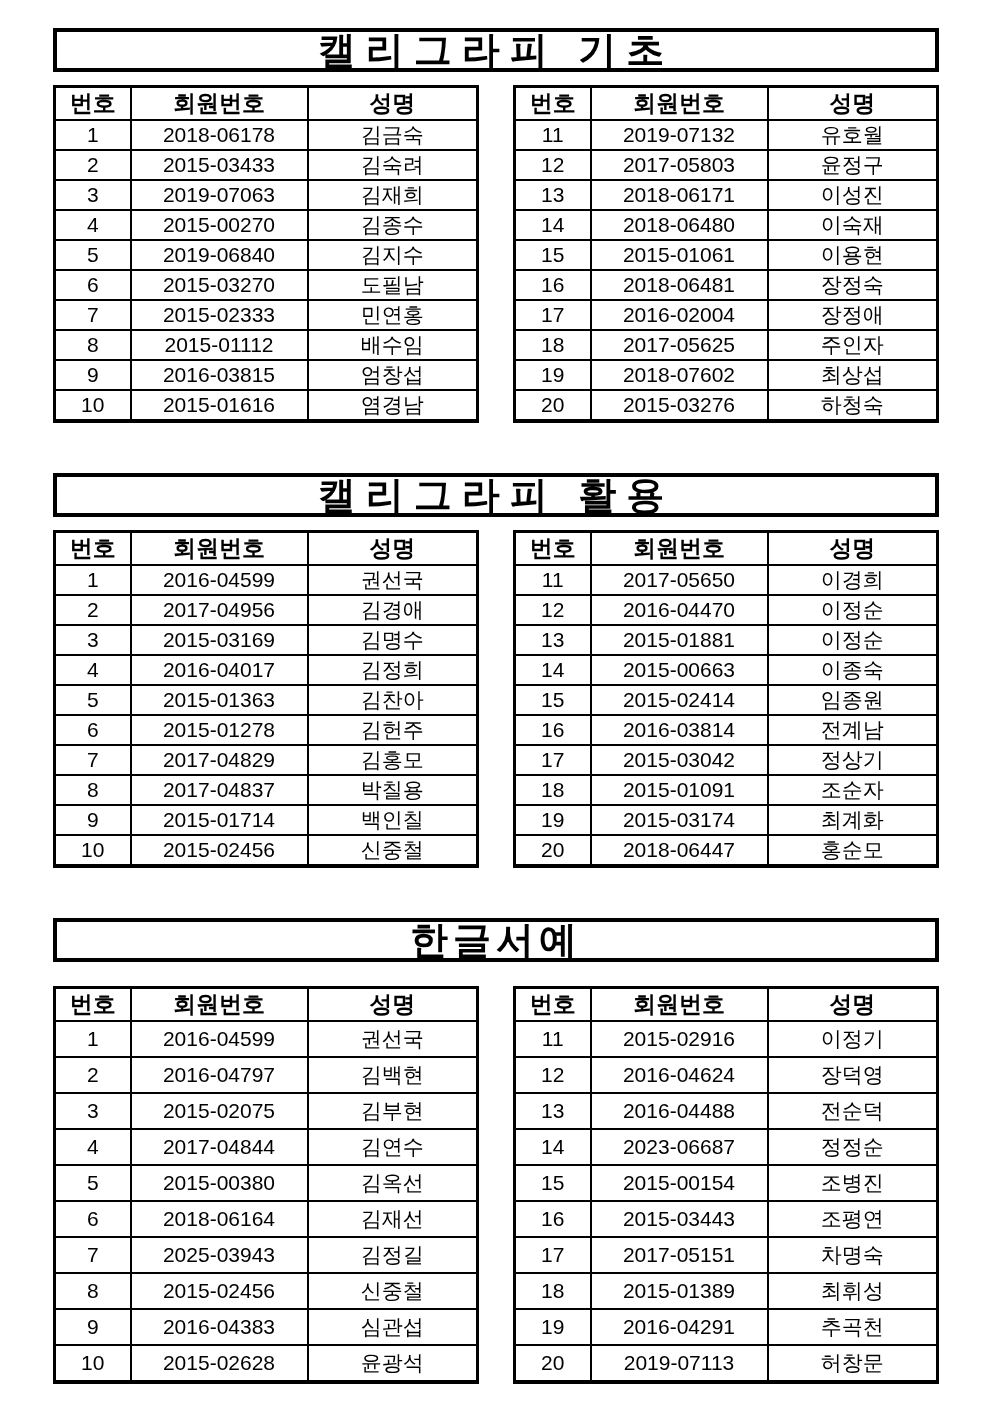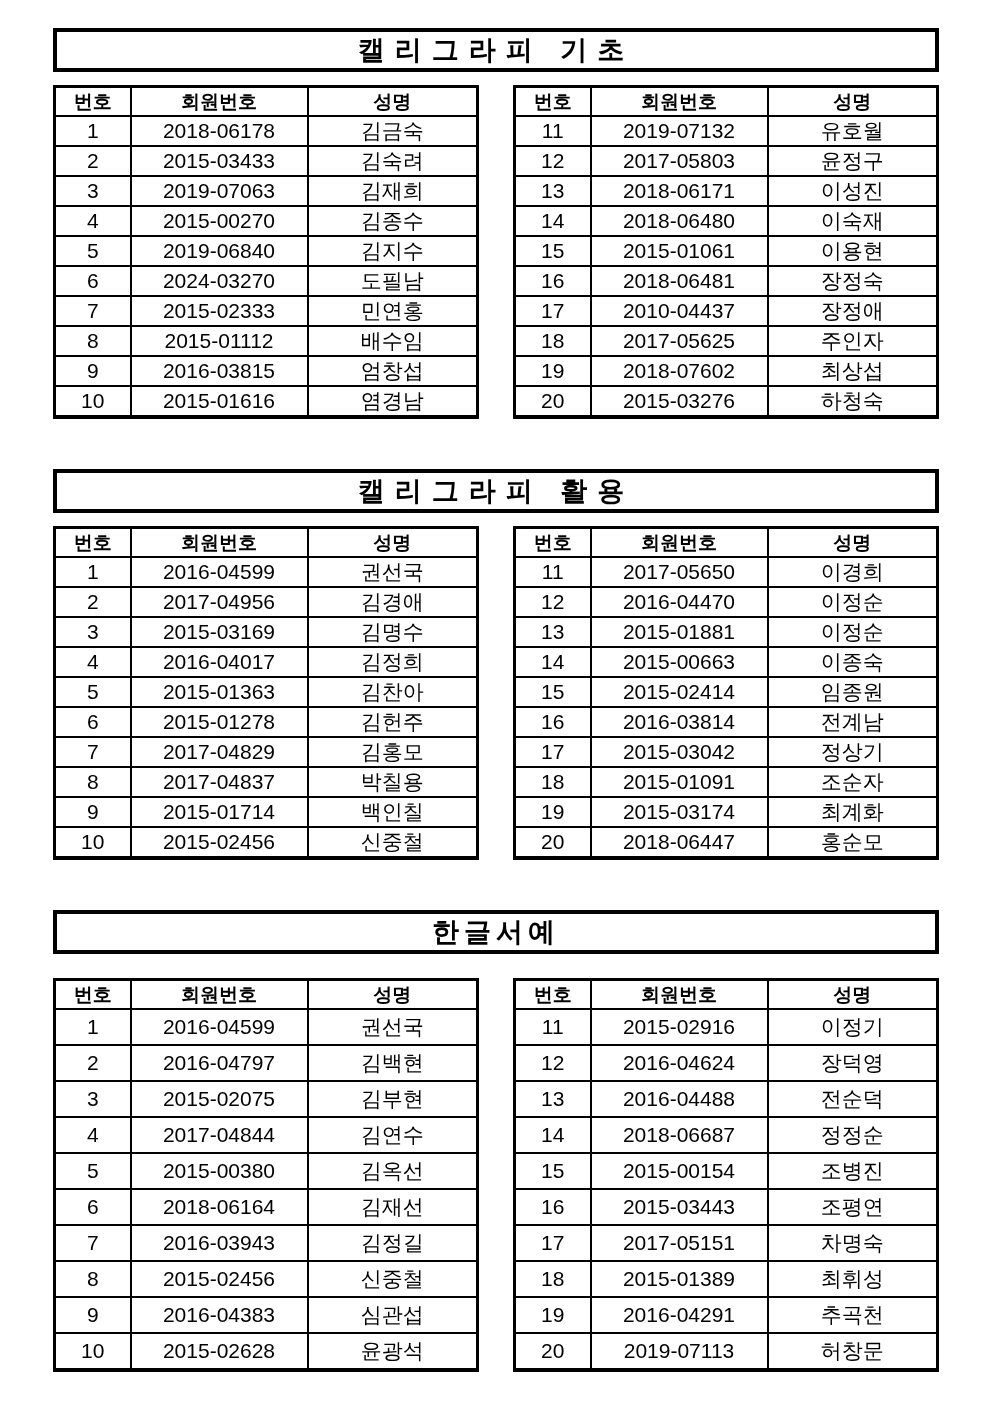--- a/index.html
+++ b/index.html
@@ -20,21 +20,21 @@
   .section { }
   .section + .section { margin-top: 50px; }
 
   .section-title {
     border: 4px solid #000000;
     box-sizing: border-box;
     height: 44px;
     display: flex;
     align-items: center;
     justify-content: center;
-    font-size: 27px;
+    font-size: 38px;
     font-weight: 700;
     letter-spacing: 10px;
     white-space: pre;
   }
   .section-hangul .section-title { letter-spacing: 5px; }
 
   .tables-row {
     display: flex;
     justify-content: space-between;
     margin-top: 13px;
@@ -51,21 +51,21 @@
   table.roster th,
   table.roster td {
     border: 2px solid #000000;
     text-align: center;
     vertical-align: middle;
     padding: 0;
     overflow: hidden;
   }
   table.roster th {
     height: 27px;
-    font-size: 19px;
+    font-size: 23px;
     font-weight: 700;
   }
   table.roster td {
     height: 28px;
     font-size: 21px;
     font-weight: 400;
   }
   .section-hangul table.roster td { height: 34px; }
 
   col.c-no { width: 76px; }
@@ -116,21 +116,21 @@
               <td>2015-00270</td>
               <td>김종수</td>
             </tr>
             <tr>
               <td>5</td>
               <td>2019-06840</td>
               <td>김지수</td>
             </tr>
             <tr>
               <td>6</td>
-              <td>2024-03270</td>
+              <td>2015-03270</td>
               <td>도필남</td>
             </tr>
             <tr>
               <td>7</td>
               <td>2015-02333</td>
               <td>민연홍</td>
             </tr>
             <tr>
               <td>8</td>
               <td>2015-01112</td>
@@ -187,21 +187,21 @@
               <td>2015-01061</td>
               <td>이용현</td>
             </tr>
             <tr>
               <td>16</td>
               <td>2018-06481</td>
               <td>장정숙</td>
             </tr>
             <tr>
               <td>17</td>
-              <td>2010-04437</td>
+              <td>2016-02004</td>
               <td>장정애</td>
             </tr>
             <tr>
               <td>18</td>
               <td>2017-05625</td>
               <td>주인자</td>
             </tr>
             <tr>
               <td>19</td>
               <td>2018-07602</td>
@@ -401,21 +401,21 @@
               <td>2015-00380</td>
               <td>김옥선</td>
             </tr>
             <tr>
               <td>6</td>
               <td>2018-06164</td>
               <td>김재선</td>
             </tr>
             <tr>
               <td>7</td>
-              <td>2016-03943</td>
+              <td>2025-03943</td>
               <td>김정길</td>
             </tr>
             <tr>
               <td>8</td>
               <td>2015-02456</td>
               <td>신중철</td>
             </tr>
             <tr>
               <td>9</td>
               <td>2016-04383</td>
@@ -452,21 +452,21 @@
               <td>2016-04624</td>
               <td>장덕영</td>
             </tr>
             <tr>
               <td>13</td>
               <td>2016-04488</td>
               <td>전순덕</td>
             </tr>
             <tr>
               <td>14</td>
-              <td>2018-06687</td>
+              <td>2023-06687</td>
               <td>정정순</td>
             </tr>
             <tr>
               <td>15</td>
               <td>2015-00154</td>
               <td>조병진</td>
             </tr>
             <tr>
               <td>16</td>
               <td>2015-03443</td>

